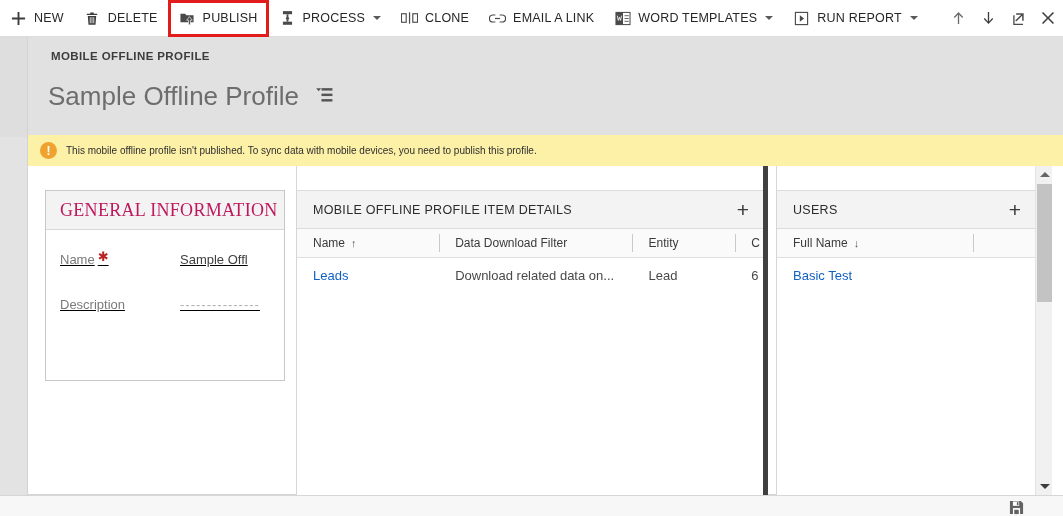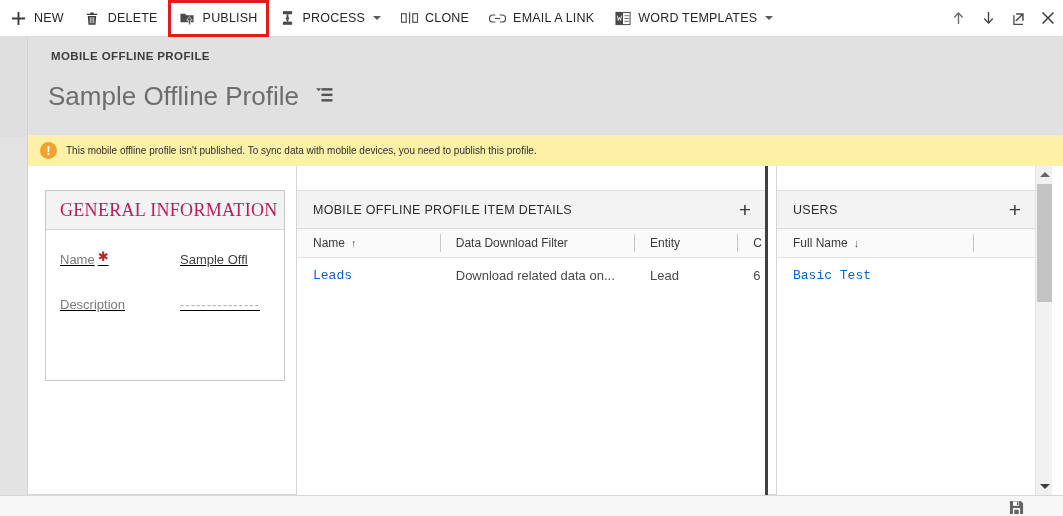--- a/index.html
+++ b/index.html
@@ -124,21 +124,21 @@
   .fieldlabel { font-size: 13px; color: #7a7a7a; width: 120px; position: relative; }
   .req { color: #b92525; font-size: 13px; position: relative; top: -3px; margin-left: 3px; }
   .fieldvalue {
     font-size: 13px; color: #404040; white-space: nowrap;
     overflow: hidden; width: 92px; display: block;
   }
   .dashes { color: #b0b0b0; letter-spacing: 1px; font-size: 13px; }
 
   
   .gridpanel { position: absolute; top: 0; background: #ffffff; height: 329px; }
-  .gp-mid { left: 268px; width: 472px; border-left: 1px solid #d6d6d6; border-right: 3px solid #404040; }
+  .gp-mid { left: 268px; width: 472px; border-left: 1px solid #d6d6d6; border-right: 5px solid #404040; }
   .gp-right { left: 748px; width: 259px; border-left: 1px solid #d6d6d6; }
   .gp-head {
     height: 39px; margin-top: 24px; background: #f3f3f3;
     border-top: 1px solid #dcdcdc; border-bottom: 1px solid #dcdcdc;
     display: flex; align-items: center; padding: 0 14px 0 16px;
   }
   .gp-head .t {
     flex: 1; font-size: 12.5px; letter-spacing: .3px; color: #2b2b2b; text-transform: uppercase;
   }
   .plus {
@@ -155,21 +155,21 @@
   }
   .gcol + .gcol::before {
     content: ""; position: absolute; left: 0; top: 5px; width: 1px; height: 18px; background: #c9c9c9;
   }
   .sortarrow { margin-left: 6px; color: #5a5a5a; font-size: 11px; }
   .grow { display: flex; height: 36px; align-items: center; }
   .gcell {
     font-size: 13px; color: #494949; padding-left: 16px;
     white-space: nowrap; overflow: hidden; height: 36px; line-height: 36px;
   }
-  .link { color: #1160c4; cursor: pointer; font-family: Liberation Mono, monospace; }
+  .link { color: #1160c4; cursor: pointer; }
 
   
   .footer {
     position: absolute; left: 0; top: 495px; width: 1063px; height: 21px;
     background: #f7f7f7; border-top: 1px solid #d6d6d6;
   }
   .savebtn {
     position: absolute; right: 36px; top: 1px; width: 22px; height: 20px;
     display: flex; align-items: center; justify-content: center; cursor: pointer;
   }
@@ -252,20 +252,30 @@
           <rect x="0.5" y="1.5" width="15" height="13" fill="#fff" stroke="#4a4a4a" stroke-width="1.1"></rect>
           <rect x="0.5" y="1.5" width="7.5" height="13" fill="#4a4a4a"></rect>
           <path d="M2 5l1 5 1.2-3.4L5.4 10l1-5" stroke="#fff" stroke-width="0.9" fill="none"></path>
           <path d="M9.6 5h4.6M9.6 8h4.6M9.6 11h4.6" stroke="#4a4a4a" stroke-width="0.9"></path>
         </svg>
       </span>
       <span class="lbl">WORD TEMPLATES</span>
       <span class="caret"></span>
     </div>
 
+    <div class="cmd">
+      <span class="ico">
+        <svg width="15" height="15" viewBox="0 0 16 16">
+          <rect x="1.5" y="1.5" width="13" height="13" fill="none" stroke="#4a4a4a" stroke-width="1.2"></rect>
+          <path d="M6.2 4.6l4.6 3.4-4.6 3.4z" fill="#4a4a4a"></path>
+        </svg>
+      </span>
+      <span class="lbl">RUN REPORT</span>
+      <span class="caret"></span>
+    </div>
 
     <div class="spacer"></div>
 
     <div class="iconbtn">
       <svg width="15" height="16" viewBox="0 0 16 16">
           <path d="M8 1.5l5 5.4-1 1-3.3-3.5V14.5h-1.4V4.4L4 7.9l-1-1z" fill="#6a6a6a"></path>
         </svg>
     </div>
     <div class="iconbtn">
       <svg width="15" height="16" viewBox="0 0 16 16">

